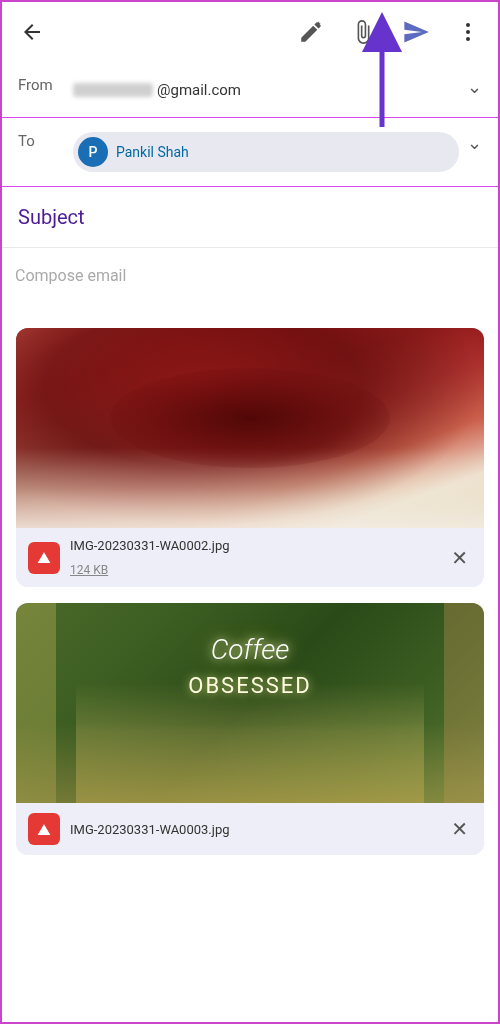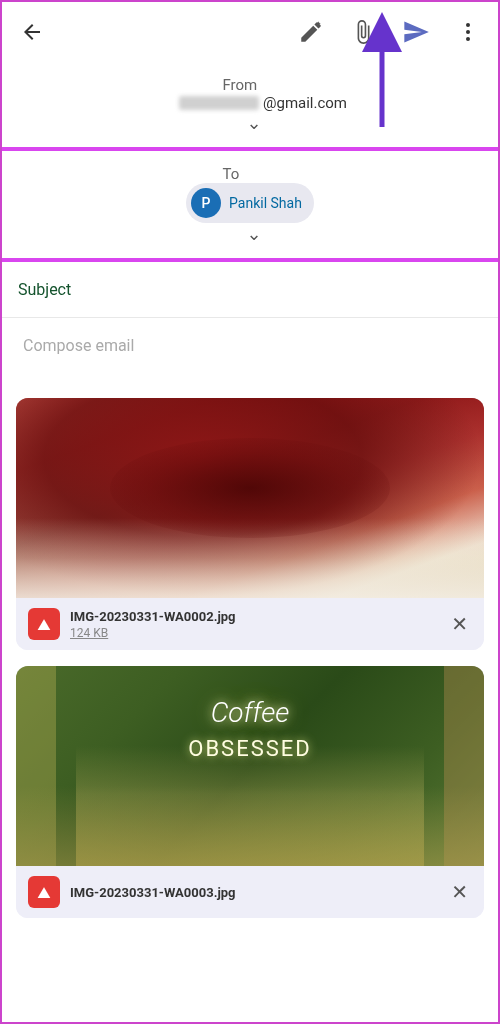--- a/index.html
+++ b/index.html
@@ -47,41 +47,38 @@
       left: 340px;
       width: 80px;
       height: 120px;
       pointer-events: none;
       z-index: 100;
     }
 
     
     .field-row {
       display: flex;
-      align-items: center;
       padding: 14px 16px;
-      border-bottom: 4px solid #d946ef;
+      border-bottom: 1px solid #d946ef;
       min-height: 56px;
-      flex-direction: column;
     }
     .field-label {
       color: #666;
       font-size: 15px;
       min-width: 55px;
     }
     .field-value {
       flex: 1;
       font-size: 15px;
       color: #333;
     }
     .field-email {
       display: flex;
       align-items: center;
       gap: 4px;
-      margin-left: 26px;
     }
     .email-blur {
       display: inline-block;
       width: 80px;
       height: 14px;
       background: #d0d0d0;
       border-radius: 3px;
       filter: blur(2px);
     }
     .chevron {
@@ -115,27 +112,27 @@
       font-size: 14px;
       color: #0369a1;
     }
 
     
     .subject-field {
       padding: 18px 16px;
       border-bottom: 1px solid #e8e8e8;
     }
     .subject-placeholder {
-      color: #14532d;
-      font-size: 16px;
+      color: #4c1d95;
+      font-size: 20px;
     }
 
     
     .compose-area {
-      padding: 18px 21px;
+      padding: 18px 13px;
       min-height: 80px;
     }
     .compose-placeholder {
       color: #aaa;
       font-size: 16px;
     }
 
     
     .attachments {
       padding: 0 14px;
@@ -266,26 +263,26 @@
     .file-icon-mountain {
       color: white;
       font-size: 16px;
     }
     .file-details {
       flex: 1;
     }
     .file-name {
       font-size: 13px;
       color: #333;
-      font-weight: 700;
+      font-weight: 400;
     }
     .file-size {
       font-size: 12px;
       color: #888;
-      margin-top: 2px;
+      margin-top: 10px;
       text-decoration: underline;
     }
     .close-btn {
       background: none;
       border: none;
       cursor: pointer;
       font-size: 20px;
       color: #555;
       padding: 4px;
       display: flex;

